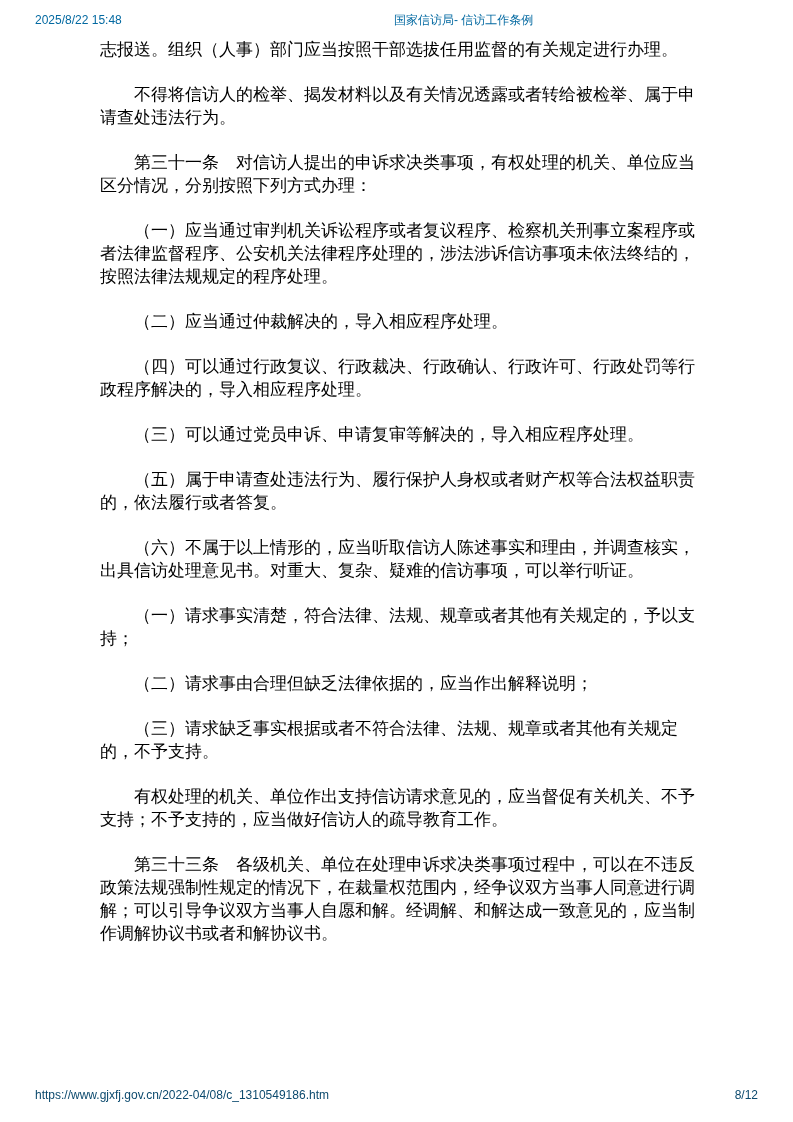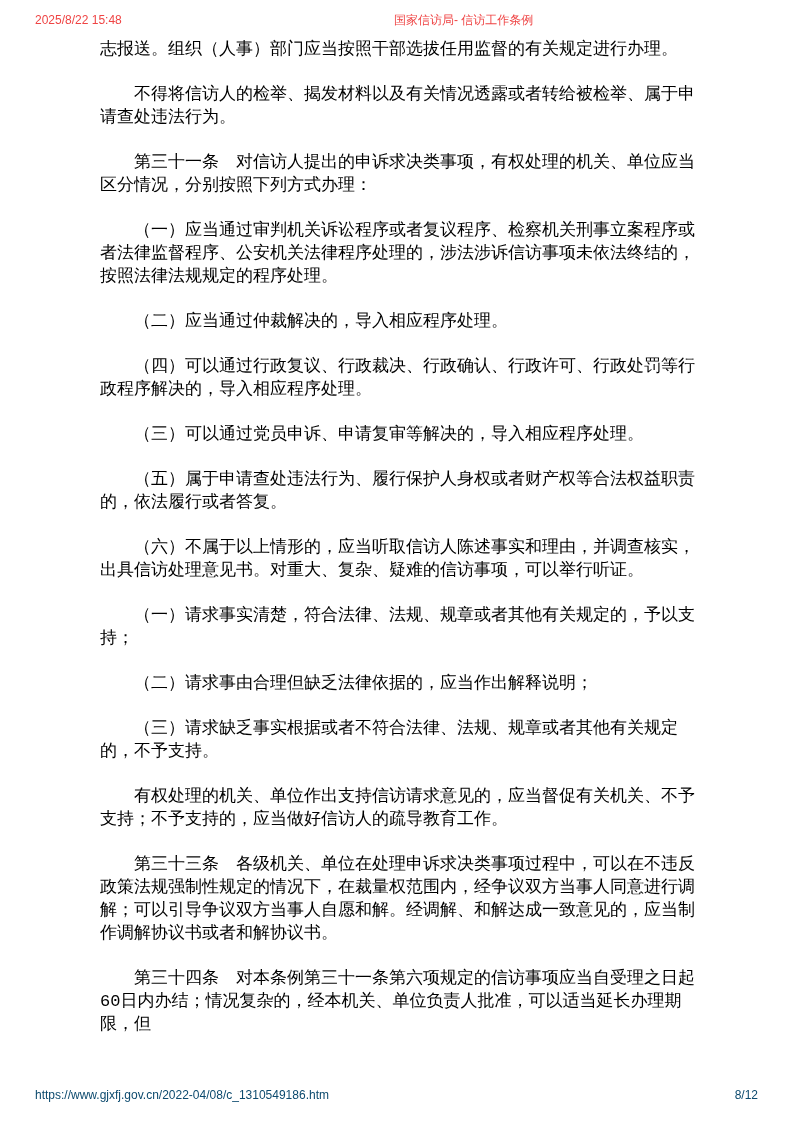--- a/index.html
+++ b/index.html
@@ -18,21 +18,21 @@
   }
   
   .print-header {
     position: absolute;
     top: 13px;
     left: 0;
     width: 793px;
     height: 18px;
     font-size: 12px;
     line-height: 14px;
-    color: #ef4444;
+    color: #0369a1;
   }
   .print-header .timestamp {
     position: absolute;
     left: 35px;
     top: 0;
     white-space: nowrap;
   }
   .print-header .doc-title {
     position: absolute;
     left: 394px;
@@ -46,21 +46,20 @@
     left: 100px;
     width: 595px;
     font-size: 17px;
     line-height: 23px;
     text-align: left;
     word-break: break-all;
   }
   .content p {
     margin: 0 0 22px 0;
     text-indent: 2em;
-    font-family: Liberation Mono, monospace;
   }
   .content p.no-indent {
     text-indent: 0;
   }
   
   .print-footer {
     position: absolute;
     left: 0;
     top: 1088px;
     width: 793px;
@@ -100,21 +99,20 @@
     <p>（二）应当通过仲裁解决的，导入相应程序处理。</p>
     <p>（四）可以通过行政复议、行政裁决、行政确认、行政许可、行政处罚等行政程序解决的，导入相应程序处理。</p>
     <p>（三）可以通过党员申诉、申请复审等解决的，导入相应程序处理。</p>
     <p>（五）属于申请查处违法行为、履行保护人身权或者财产权等合法权益职责的，依法履行或者答复。</p>
     <p>（六）不属于以上情形的，应当听取信访人陈述事实和理由，并调查核实，出具信访处理意见书。对重大、复杂、疑难的信访事项，可以举行听证。</p>
     <p>（一）请求事实清楚，符合法律、法规、规章或者其他有关规定的，予以支持；</p>
     <p>（二）请求事由合理但缺乏法律依据的，应当作出解释说明；</p>
     <p>（三）请求缺乏事实根据或者不符合法律、法规、规章或者其他有关规定的，不予支持。</p>
     <p>有权处理的机关、单位作出支持信访请求意见的，应当督促有关机关、不予支持；不予支持的，应当做好信访人的疏导教育工作。</p>
     <p>第三十三条　各级机关、单位在处理申诉求决类事项过程中，可以在不违反政策法规强制性规定的情况下，在裁量权范围内，经争议双方当事人同意进行调解；可以引导争议双方当事人自愿和解。经调解、和解达成一致意见的，应当制作调解协议书或者和解协议书。</p>
-    <p>第三十四条　对本条例第三十一条第六项规定的信访事项应当自受理之日起60日内办结；情况复杂的，经本机关、单位负责人批准，可以适当延长办理期限，但</p>
   </div>
 
   <div class="print-footer">
     <span class="page-url">https://www.gjxfj.gov.cn/2022-04/08/c_1310549186.htm</span>
     <span class="page-indicator">8/12</span>
   </div>
 
 </div>
 
 </body></html>

